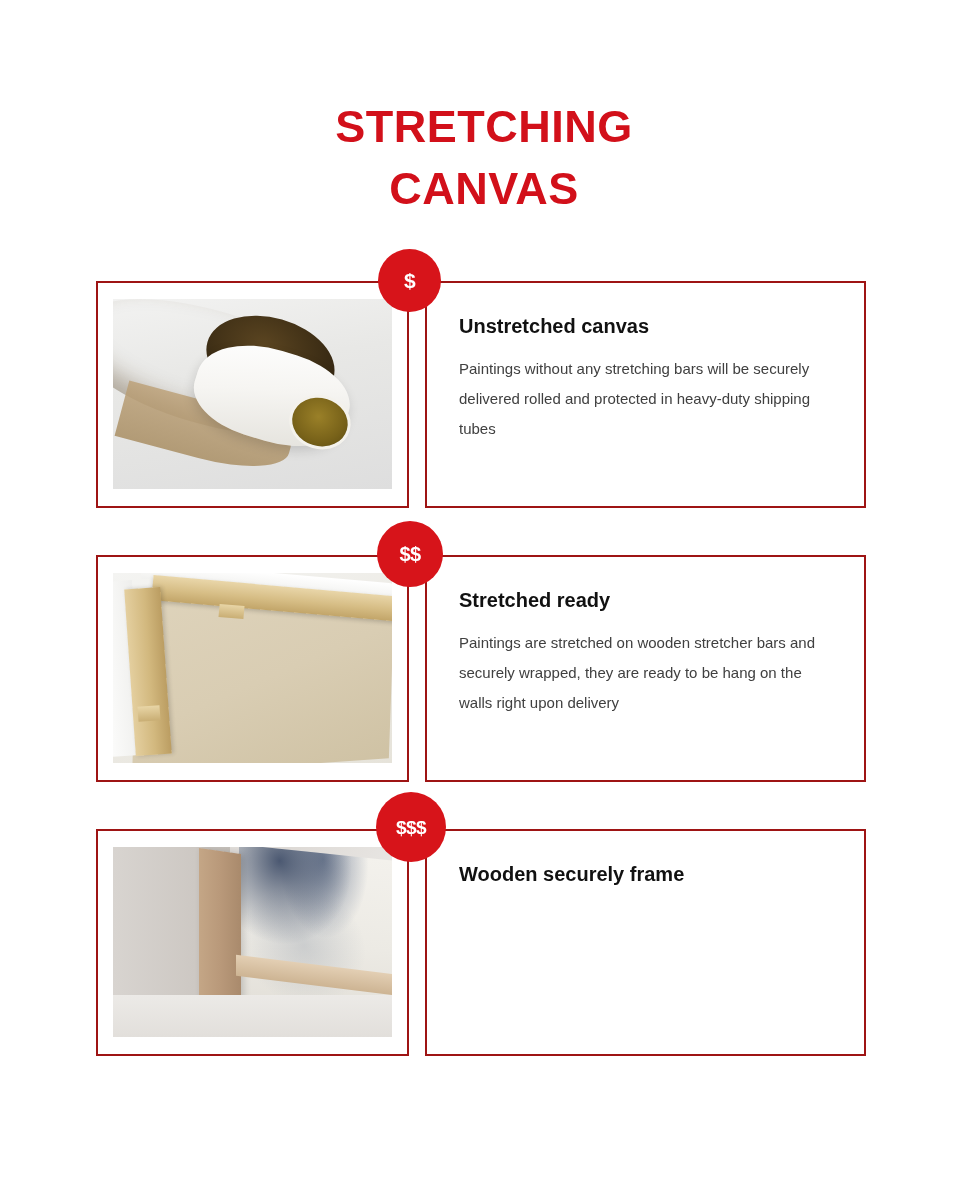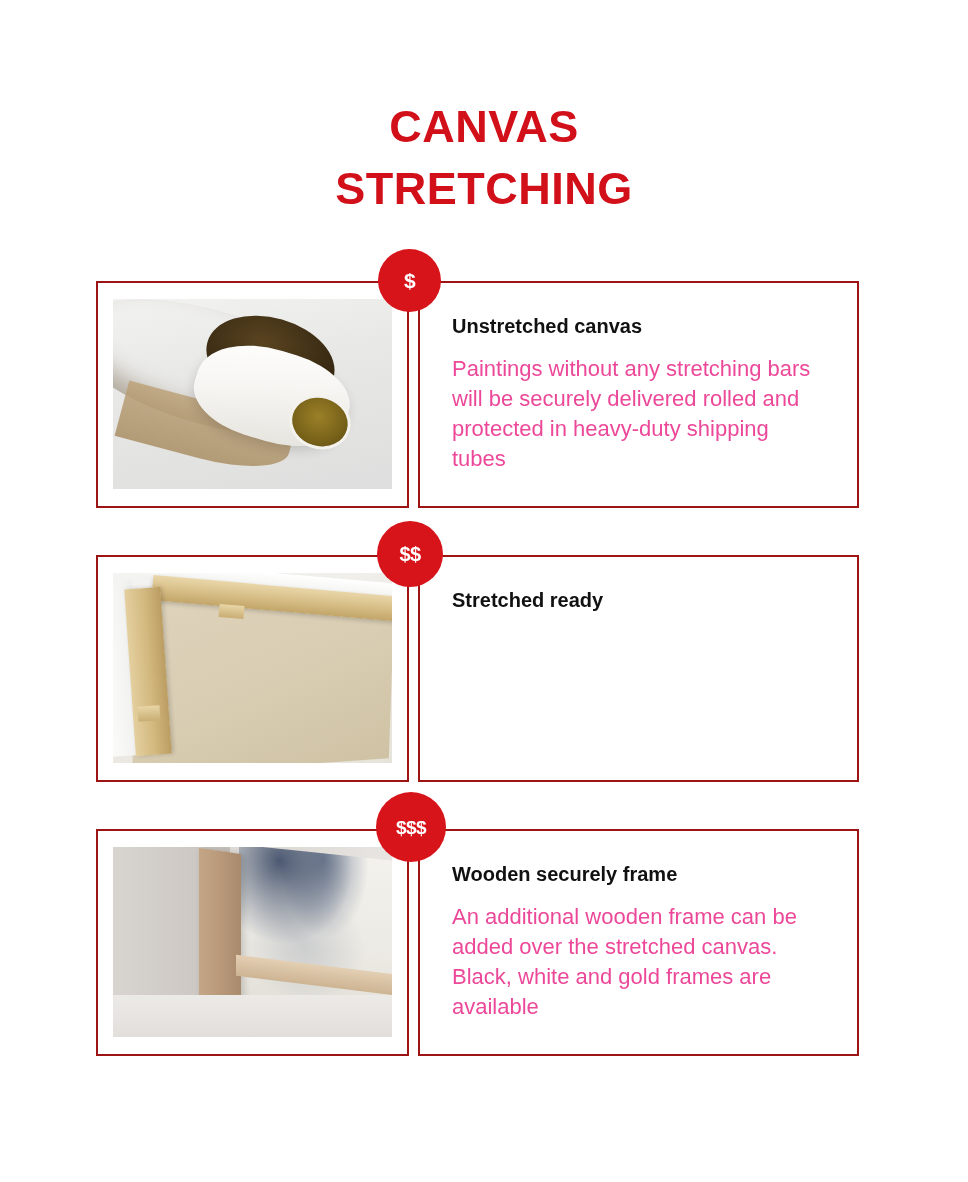--- a/index.html
+++ b/index.html
@@ -231,46 +231,46 @@
   }
   .badge-2 { font-size: 20px; width: 66px; height: 66px; top: -36px; right: -36px; }
   .badge-3 { font-size: 19px; width: 70px; height: 70px; top: -39px; right: -39px; }
 
   
   .text-card {
     width: 441px;
     height: 227px;
     border: 2px solid #9e1414;
     background: #ffffff;
-    margin-left: 9px;
+    margin-left: 16px;
     padding: 30px 40px 0 32px;
     flex: 0 0 auto;
   }
   .card-title {
     color: #111111;
     font-weight: bold;
     font-size: 20px;
     line-height: 26px;
     margin-bottom: 15px;
   }
   .card-body {
-    color: #ec4899;
-    font-size: 22px;
+    color: #404040;
+    font-size: 15px;
     line-height: 30px;
     max-width: 372px;
   }
 </style>
 </head>
 <body>
 
 <div class="page">
 
   <div class="title-block">
+    <span class="title-line">STRETCHING</span>
     <span class="title-line">CANVAS</span>
-    <span class="title-line">STRETCHING</span>
   </div>
 
   <div class="rows">
 
     <div class="row">
 
       <div class="image-frame">
         <div class="photo photo-tube">
           <div class="tube-body"></div>
           <div class="tube-tail"></div>
@@ -298,38 +298,38 @@
           <div class="bar-top"></div>
           <div class="bar-left"></div>
           <div class="wedge wedge-a"></div>
           <div class="wedge wedge-b"></div>
         </div>
         <div class="price-badge badge-2">$$</div>
       </div>
 
       <div class="text-card">
         <div class="card-title">Stretched ready</div>
+        <div class="card-body">Paintings are stretched on wooden stretcher bars and securely wrapped, they are ready to be hang on the walls right upon delivery</div>
       </div>
 
     </div>
 
     <div class="row">
 
       <div class="image-frame">
         <div class="photo photo-floating">
           <div class="wall-shadow"></div>
           <div class="art-face"></div>
           <div class="frame-side"></div>
           <div class="frame-bottom"></div>
           <div class="floor"></div>
         </div>
         <div class="price-badge badge-3">$$$</div>
       </div>
 
       <div class="text-card">
         <div class="card-title">Wooden securely frame</div>
-        <div class="card-body">An additional wooden frame can be added over the stretched canvas. Black, white and gold frames are available</div>
       </div>
 
     </div>
 
   </div>
 </div>
 
 </body></html>

